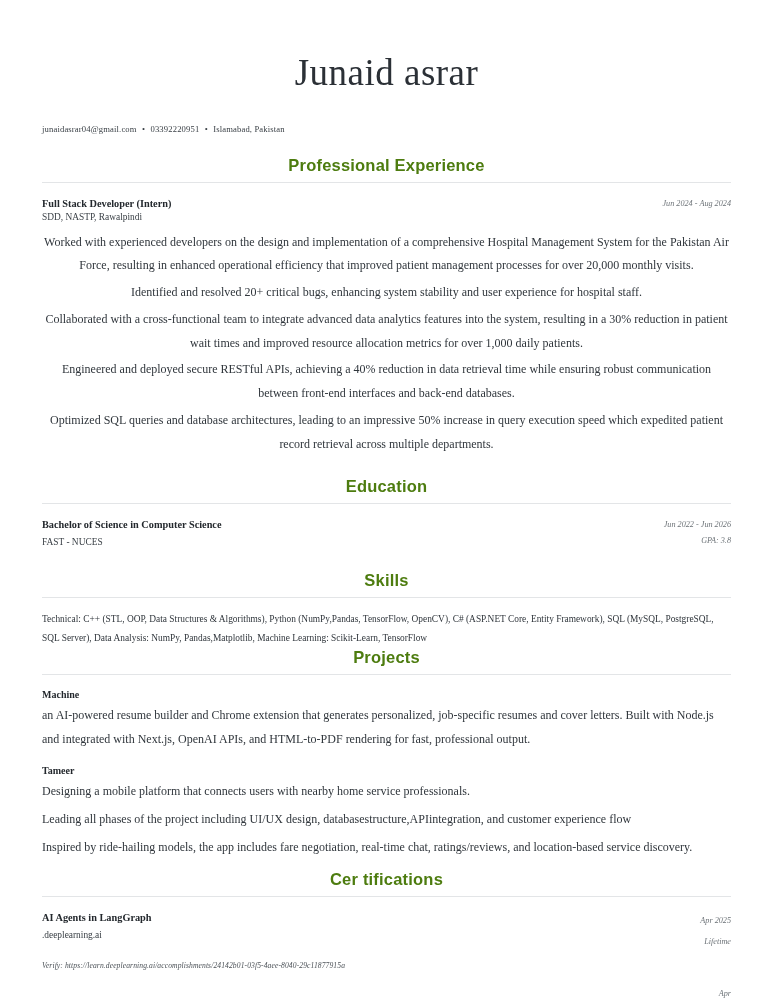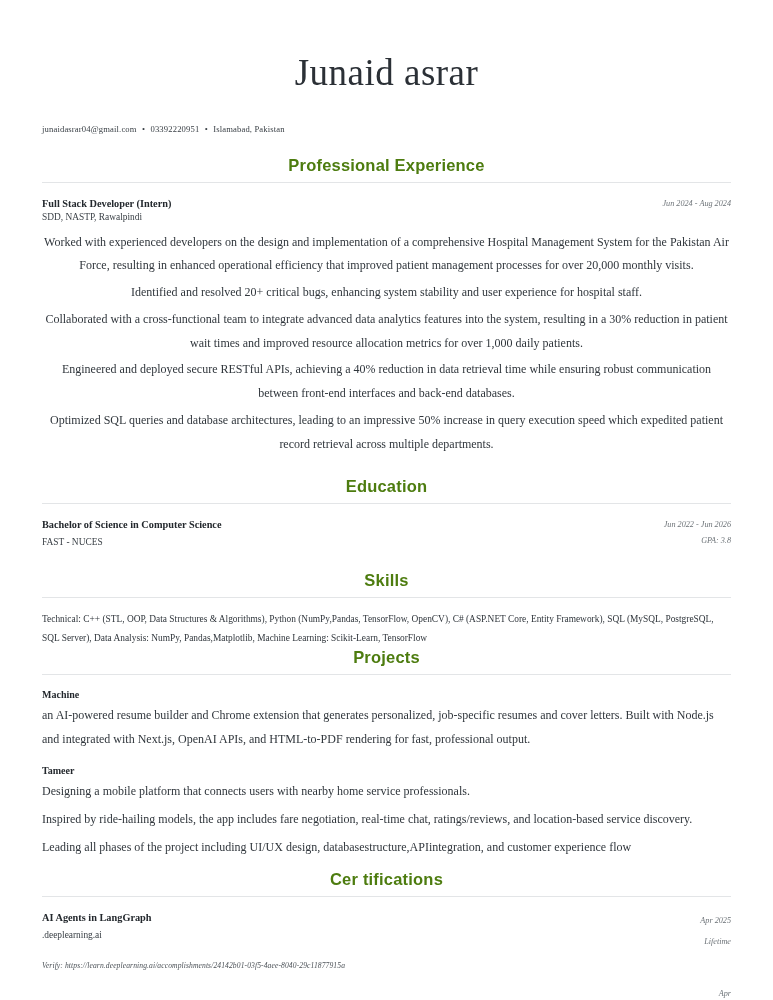--- a/index.html
+++ b/index.html
@@ -237,22 +237,22 @@
   <hr class="rule">
 
   <div class="entry">
     <div class="proj-title proj-first">Machine</div>
     <div class="para">an AI-powered resume builder and Chrome extension that generates personalized, job-specific resumes and cover letters. Built with Node.js and integrated with Next.js, OpenAI APIs, and HTML-to-PDF rendering for fast, professional output.</div>
   </div>
 
   <div class="entry">
     <div class="proj-title">Tameer</div>
     <div class="para">Designing a mobile platform that connects users with nearby home service professionals.</div>
+    <div class="para">Leading all phases of the project including UI/UX design, databasestructure,APIintegration, and customer experience flow</div>
     <div class="para">Inspired by ride-hailing models, the app includes fare negotiation, real-time chat, ratings/reviews, and location-based service discovery.</div>
-    <div class="para">Leading all phases of the project including UI/UX design, databasestructure,APIintegration, and customer experience flow</div>
   </div>
 
   <h2 class="section-title s-cer">Cer tifications</h2>
   <hr class="rule">
 
   <div class="entry">
     <div class="cert-row">
       <div class="cert-left">
         <div class="cert-name">AI Agents in LangGraph</div>
         <div class="cert-issuer">.deeplearning.ai</div>

